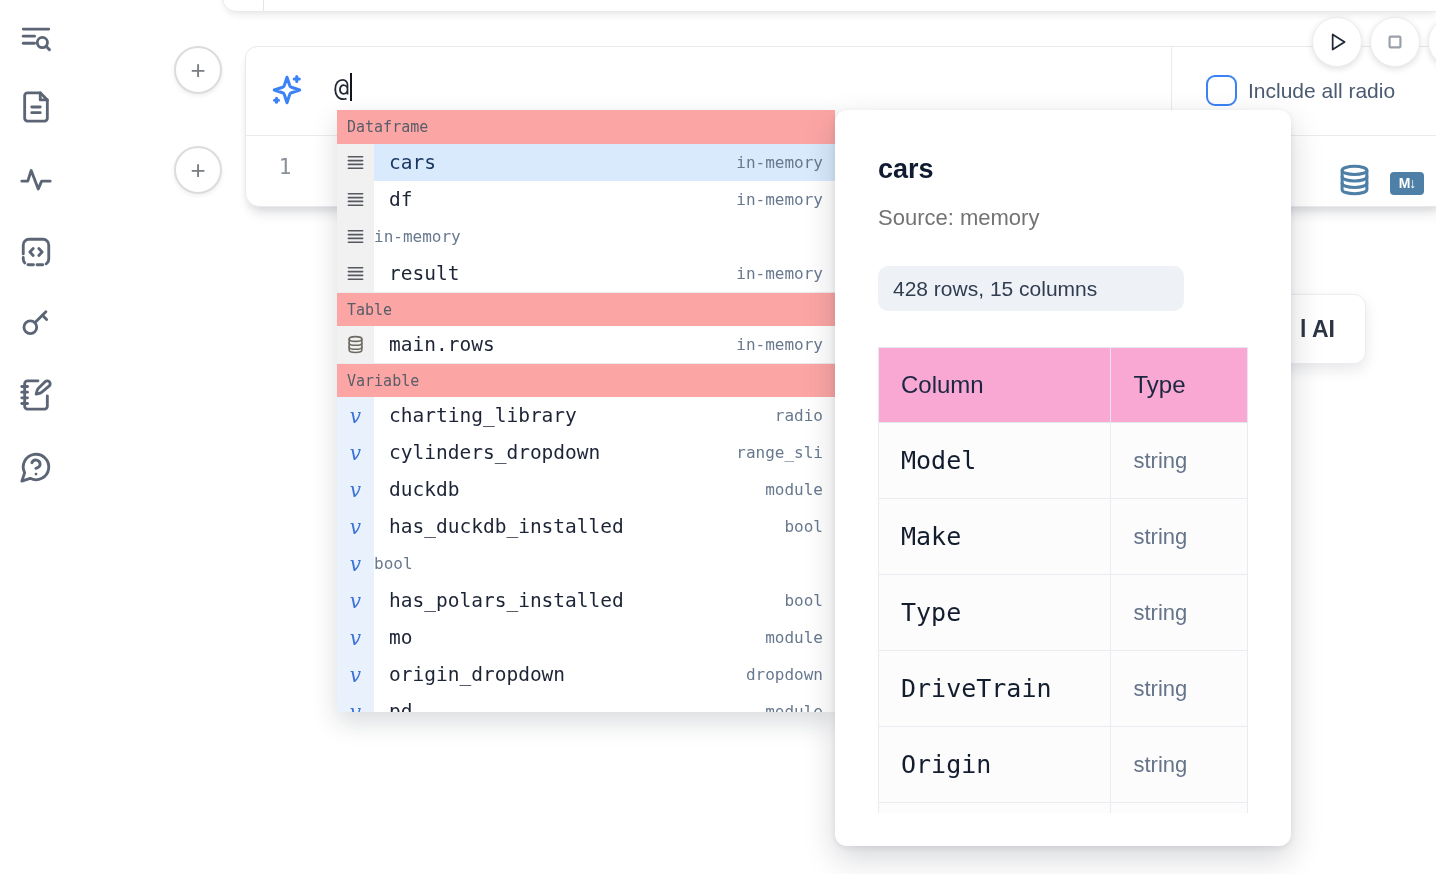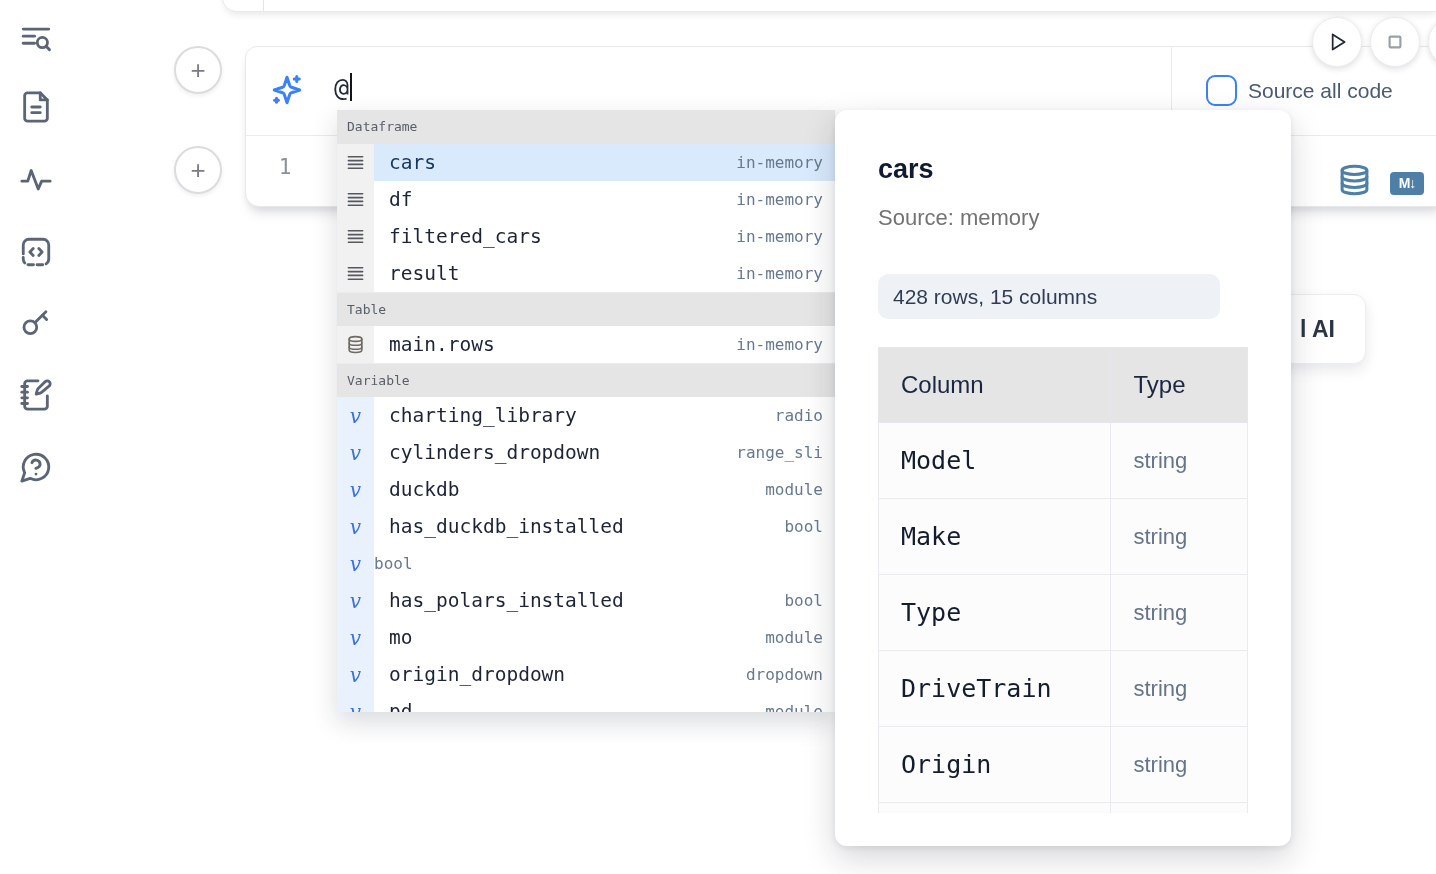--- a/index.html
+++ b/index.html
@@ -54,47 +54,47 @@
   
   .ai-btn { position:absolute; left:1160px; top:294px; width:206px; height:70px; background:#fff;
     border:1px solid #ededf0; border-radius:12px; box-shadow:0 6px 14px rgba(20,28,45,.10);
     z-index:20; font-weight:bold; font-size:23px; color:#2b3545; text-align:right;
     line-height:68px; padding-right:30px; cursor:pointer; }
 
   
   .completion { position:absolute; left:337px; top:110px; width:498px; height:602px;
     background:#fff; box-shadow:0 10px 24px rgba(20,28,45,.16); overflow:hidden; z-index:10;
     font-family:"DejaVu Sans Mono", monospace; }
-  .comp-header { height:34px; line-height:34px; background:#e5e5e5; color:#585e68;
-    font-size:13px; padding-left:10px; border-top:1px solid #ececee; }
+  .comp-header { height:34px; line-height:34px; background:#fca5a5; color:#585e68;
+    font-size:15px; padding-left:10px; border-top:1px solid #ececee; }
   .comp-header:first-child { border-top:none; }
   .comp-row { height:37px; display:flex; align-items:stretch; cursor:pointer; }
   .gutter { width:37px; flex:0 0 37px; display:flex; align-items:center; justify-content:center; }
   .gutter.dataframe, .gutter.table { background:#f1f1f2; color:#55595f; }
   .gutter.variable { background:#e9f1fc; color:#3b72d9; }
   .gutter svg { width:19px; height:19px; }
   .vvar { font-family:"DejaVu Serif", serif; font-style:italic; font-size:20px; color:#3b72d9; }
   .comp-main { flex:1; display:flex; align-items:center; min-width:0; }
   .comp-row.selected .comp-main { background:#d9eafc; }
   .comp-label { flex:1; padding-left:15px; font-size:19.5px; color:#1d2436; white-space:nowrap; }
   .comp-row.selected .comp-label { color:#17355f; }
   .comp-detail { padding-right:12px; font-size:16px; color:#68798f; white-space:nowrap; overflow:hidden; }
 
   
   .preview { position:absolute; left:835px; top:110px; width:456px; height:736px; background:#fff;
     border-radius:12px; box-shadow:0 12px 32px rgba(20,28,45,.18), 0 2px 6px rgba(20,28,45,.08);
     z-index:30; }
   .preview-title { position:absolute; left:43px; top:44px; font-size:27px; font-weight:bold; color:#101b32; }
   .preview-source { position:absolute; left:43px; top:95px; font-size:22px; color:#737373; }
-  .preview-badge { position:absolute; left:43px; top:164px; width:342px; height:45px;
+  .preview-badge { position:absolute; left:43px; top:156px; width:306px; height:45px;
     background:#eef2f7; border-radius:10px; line-height:45px; padding-left:15px;
     font-size:21px; color:#303c50; }
   .preview-tablewrap { position:absolute; left:43px; top:237px; width:370px; height:466px; overflow:hidden; }
   table.schema { width:100%; border-collapse:collapse; }
-  table.schema th { background:#e5e5e5; font-weight:normal; font-size:24px; color:#1b2740;
+  table.schema th { background:#f9a8d4; font-weight:normal; font-size:24px; color:#1b2740;
     text-align:left; padding:23px 0 23px 22px; border:1px solid #e4e8ee; }
   table.schema td { border:1px solid #e8ecf1; background:#fcfcfd; padding:23px 0 23px 22px; }
   td.col-name { font-family:"DejaVu Sans Mono", monospace; font-size:25px; color:#131d2e; }
   td.col-type { font-size:22px; color:#65748a; }
 </style>
 </head>
 <body>
 
 <div class="sidebar">
   <span class="side-icon" style="top:22px">
@@ -178,21 +178,21 @@
     <svg viewBox="0 0 24 24" fill="none" stroke="currentColor" stroke-width="2" stroke-linecap="round" stroke-linejoin="round">
         <path d="M12 3.5 13.8 9a2 2 0 0 0 1.2 1.2l5.5 1.8-5.5 1.8a2 2 0 0 0-1.2 1.2L12 20.5 10.2 15a2 2 0 0 0-1.2-1.2L3.5 12 9 10.2A2 2 0 0 0 10.2 9z"></path>
         <path d="M18.5 3v3.4"></path>
         <path d="M20.2 4.7h-3.4"></path>
         <path d="M5 17.5v2.6"></path>
         <path d="M6.3 18.8H3.7"></path>
       </svg>
   </span>
   <span class="prompt-text mono"><span>@</span><span class="caret"></span></span>
   <span class="checkbox"></span>
-  <span class="include-label">Source all code</span>
+  <span class="include-label">Include all radio</span>
   <span class="line-number mono">1</span>
   <span class="db-icon">
     <svg viewBox="0 0 24 24" fill="none" stroke="currentColor" stroke-width="2.2" stroke-linecap="round">
         <ellipse cx="12" cy="5" rx="9" ry="3"></ellipse>
         <path d="M3 5v14a9 3 0 0 0 18 0V5"></path>
         <path d="M3 9.7a9 3 0 0 0 18 0"></path>
         <path d="M3 14.4a9 3 0 0 0 18 0"></path>
       </svg>
   </span>
   <span class="md-badge">M↓</span>
@@ -224,21 +224,20 @@
         <span class="comp-detail">in-memory</span>
       </span>
     </div>
     <div class="comp-row">
       <span class="gutter dataframe">
         <svg viewBox="0 0 20 20" stroke="currentColor" stroke-width="1.7" stroke-linecap="round">
           <path d="M2.5 4h15M2.5 8h15M2.5 12h15M2.5 16h15"></path>
         </svg>
       </span>
       <span class="comp-main">
-        <span class="comp-label">filtered_cars</span>
         <span class="comp-detail">in-memory</span>
       </span>
     </div>
     <div class="comp-row">
       <span class="gutter dataframe">
         <svg viewBox="0 0 20 20" stroke="currentColor" stroke-width="1.7" stroke-linecap="round">
           <path d="M2.5 4h15M2.5 8h15M2.5 12h15M2.5 16h15"></path>
         </svg>
       </span>
       <span class="comp-main">

